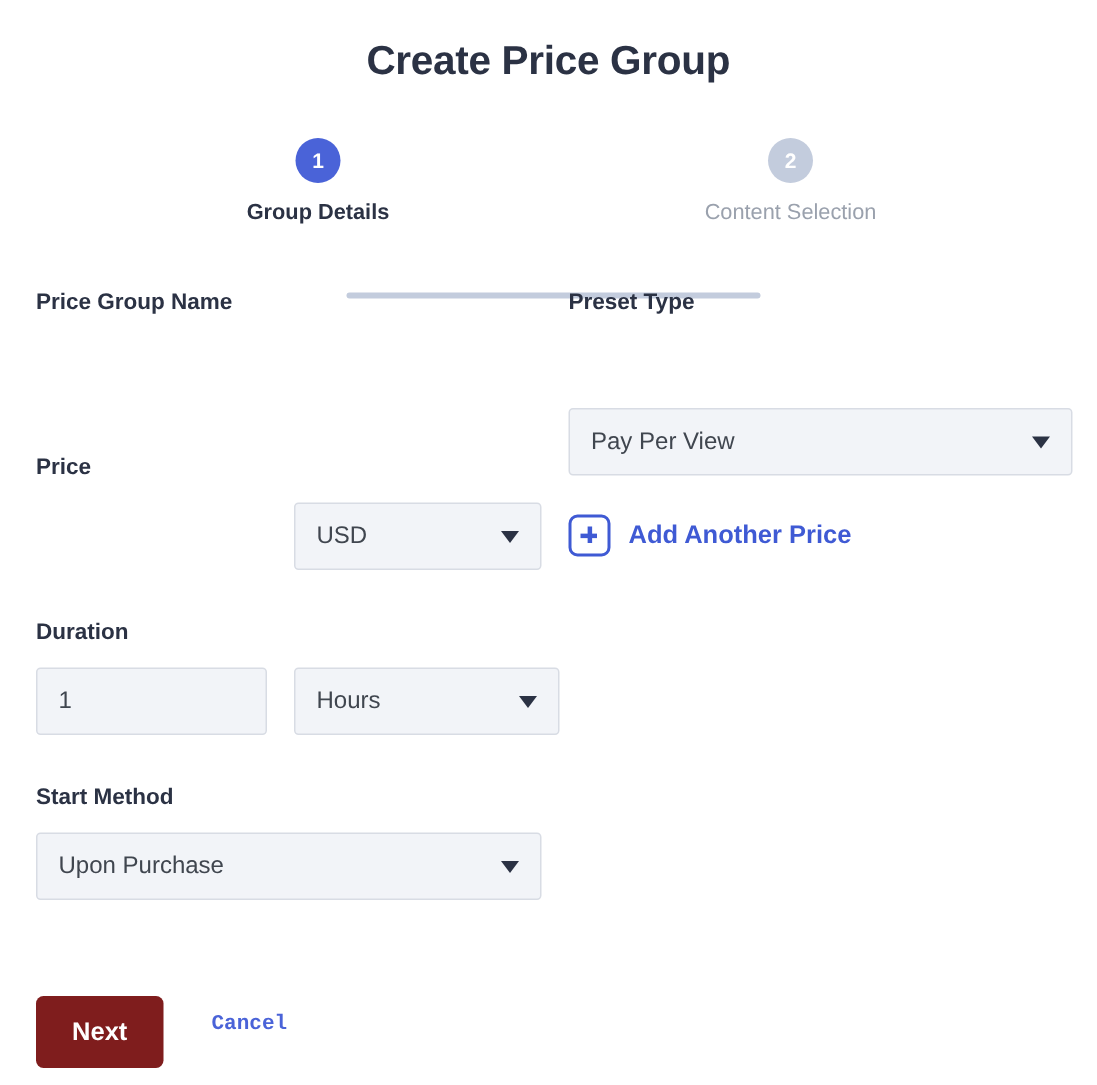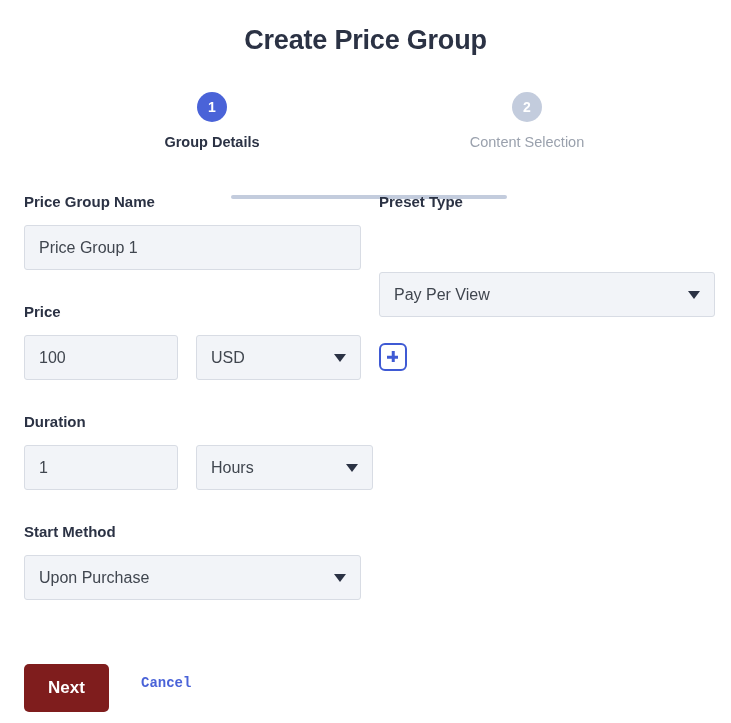--- a/index.html
+++ b/index.html
@@ -230,41 +230,36 @@
       <div class="step-label active">Group Details</div>
     </div>
 
     <div class="step step-2">
       <div class="step-circle inactive">2</div>
       <div class="step-label inactive">Content Selection</div>
     </div>
   </div>
 
   <div class="field-label" id="f-name-label">Price Group Name</div>
-  <div class="control" id="f-name">
-    <span class="value">Price Group 1</span>
-  </div>
 
   <div class="field-label" id="f-preset-label">Preset Type</div>
   <div class="control" id="f-preset">
     <span class="value">Pay Per View</span>
     <span class="caret"></span>
   </div>
 
   <div class="field-label" id="f-price-label">Price</div>
-  <div class="control" id="f-price">
-    <span class="value">100</span>
-  </div>
   <div class="control" id="f-currency">
     <span class="value">USD</span>
     <span class="caret"></span>
   </div>
 
   <button class="add-price">
     <span class="plus-box"></span>
+    <span class="add-price-label">Add Another Price</span>
   </button>
 
   <div class="field-label" id="f-dur-label">Duration</div>
   <div class="control" id="f-duration">
     <span class="value">1</span>
   </div>
   <div class="control" id="f-durunit">
     <span class="value">Hours</span>
     <span class="caret"></span>
   </div>

